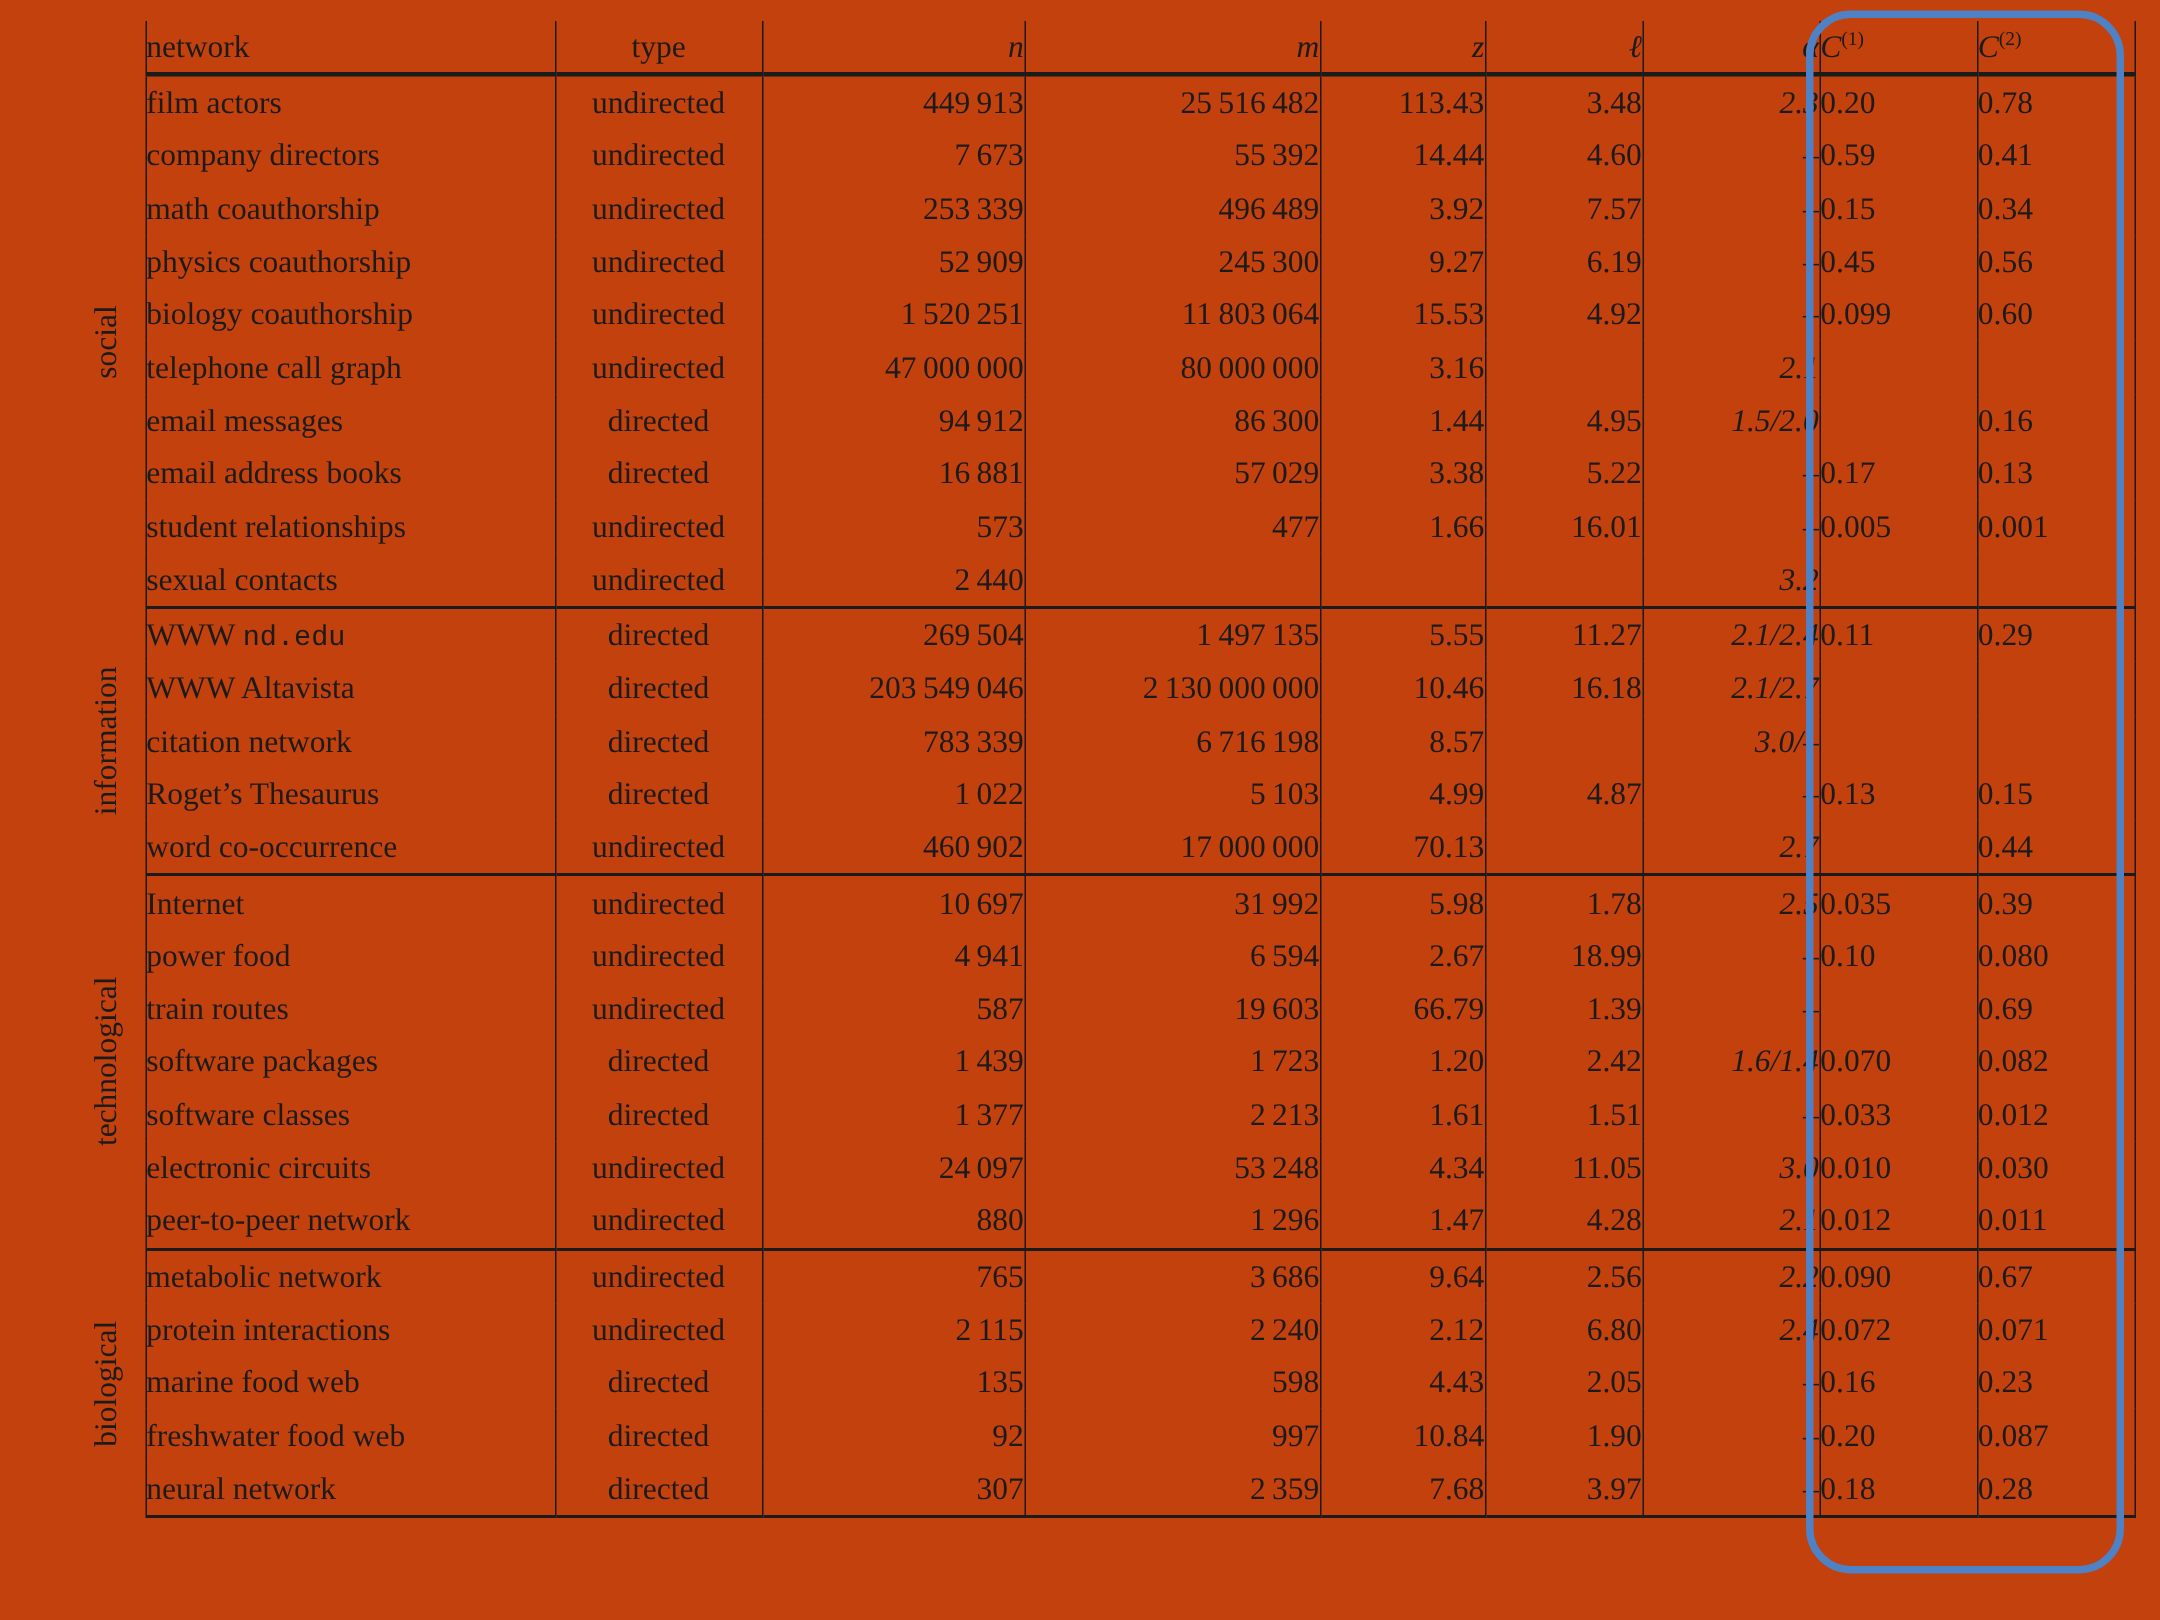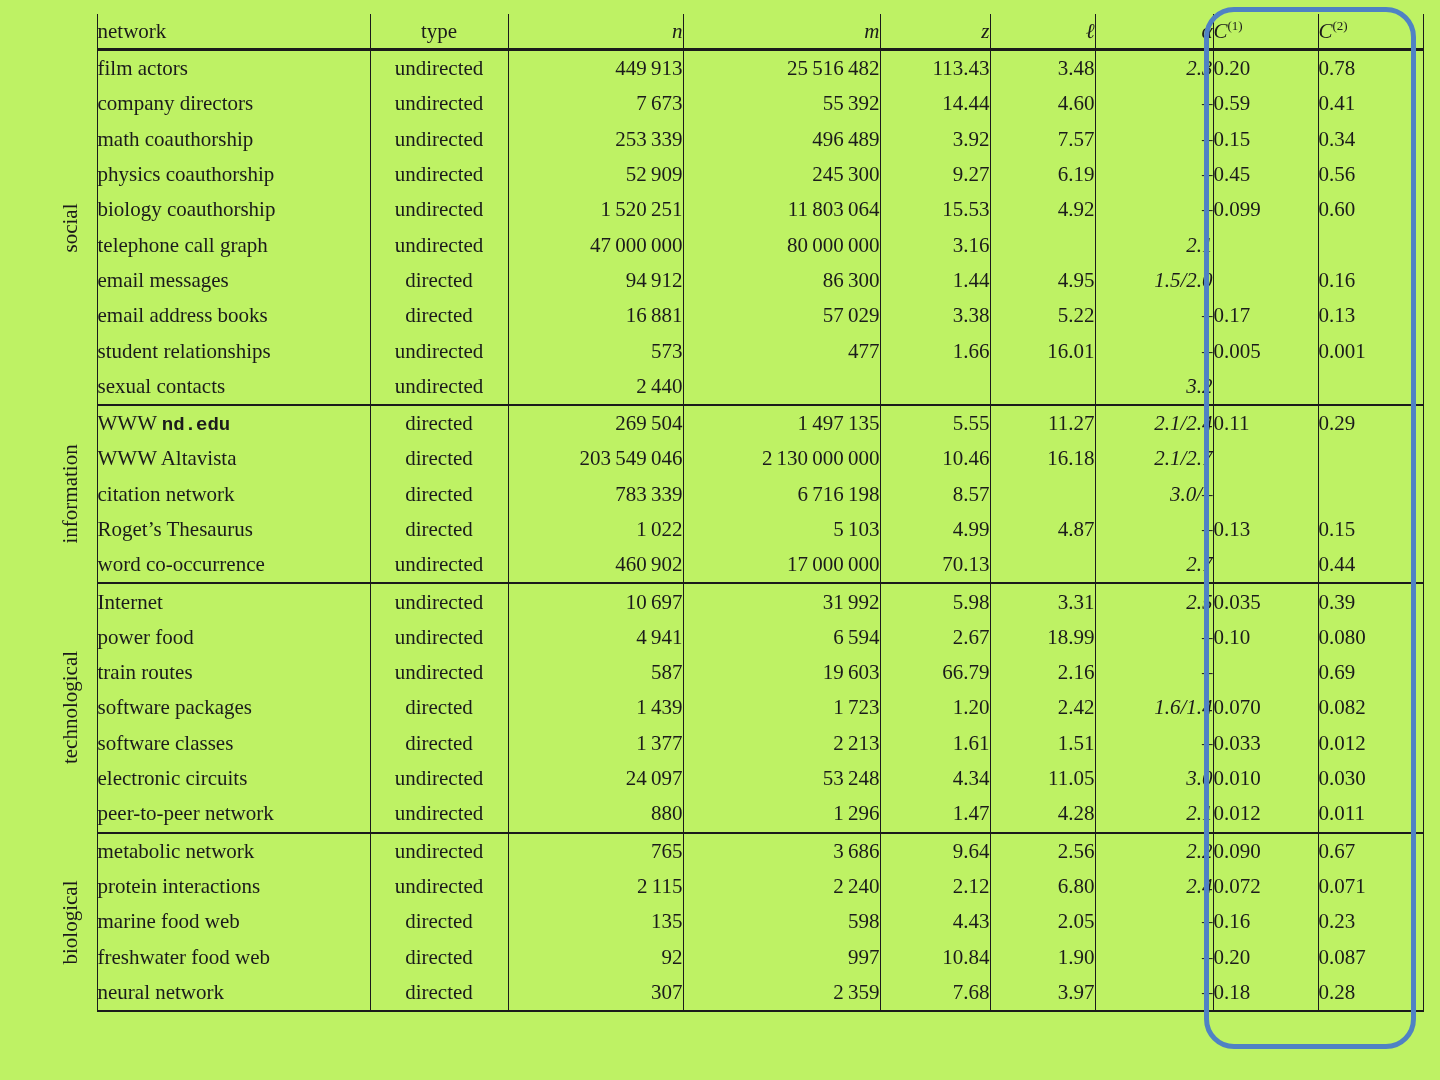--- a/index.html
+++ b/index.html
@@ -1,19 +1,19 @@
 <!DOCTYPE html>
 <html><head>
 <meta charset="utf-8">
 <style>
   html,body { margin:0; padding:0; background:#ffffff; }
   #canvas {
     position: relative;
     width: 1440px; height: 1080px;
-    background: #bef264;
+    background: #c2410c;
     overflow: hidden;
     font-family: "Liberation Serif", "DejaVu Serif", serif;
     color: #1b1b1b;
   }
   table.paper-table {
     position: absolute;
     left: 45px; top: 14px;
     border-collapse: collapse;
     table-layout: fixed;
     width: 1378px;
@@ -43,21 +43,21 @@
   .col-type    { text-align: center;  padding-left: 27px; }
   .col-n     { text-align: right; padding-right: 12px; }
   .col-m     { text-align: right; padding-right: 12px; }
   .col-z     { text-align: right; padding-right: 13px; }
   .col-l     { text-align: right; padding-right: 15px; }
   .col-alpha { text-align: right; padding-right: 16px; font-style: italic; }
   .col-c1, .col-c2 { text-align: left; }
 
   .math { font-style: italic; }
   .sup  { font-style: normal; font-size: 13px; vertical-align: super; letter-spacing: 0; }
-  .mono { font-family: "Liberation Mono", "DejaVu Sans Mono", monospace; font-size: 19px; font-weight: bold; }
+  .mono { font-family: "Liberation Mono", "DejaVu Sans Mono", monospace; font-size: 19px; }
 
   .group-cell { position: relative; border: 0; }
   .rot {
     position: absolute; top: 0; left: 0; right: 0; bottom: 0;
     display: flex; align-items: center; justify-content: center;
     writing-mode: vertical-rl;
     transform: rotate(180deg);
     font-size: 21px;
   }
 
@@ -277,21 +277,21 @@
         </tr>
         <tr>
           <td class="group-cell group-sep" rowspan="7">
             <div class="rot">technological</div>
           </td>
           <td class="col-network group-sep">Internet</td>
           <td class="col-type group-sep">undirected</td>
           <td class="col-n group-sep">10 697</td>
           <td class="col-m group-sep">31 992</td>
           <td class="col-z group-sep">5.98</td>
-          <td class="col-l group-sep">3.31</td>
+          <td class="col-l group-sep">1.78</td>
           <td class="col-alpha group-sep">2.5</td>
           <td class="col-c1 group-sep">0.035</td>
           <td class="col-c2 group-sep">0.39</td>
         </tr>
         <tr>
           <td class="col-network">power food</td>
           <td class="col-type">undirected</td>
           <td class="col-n">4 941</td>
           <td class="col-m">6 594</td>
           <td class="col-z">2.67</td>
@@ -299,21 +299,21 @@
           <td class="col-alpha">–</td>
           <td class="col-c1">0.10</td>
           <td class="col-c2">0.080</td>
         </tr>
         <tr>
           <td class="col-network">train routes</td>
           <td class="col-type">undirected</td>
           <td class="col-n">587</td>
           <td class="col-m">19 603</td>
           <td class="col-z">66.79</td>
-          <td class="col-l">2.16</td>
+          <td class="col-l">1.39</td>
           <td class="col-alpha">–</td>
           <td class="col-c1"></td>
           <td class="col-c2">0.69</td>
         </tr>
         <tr>
           <td class="col-network">software packages</td>
           <td class="col-type">directed</td>
           <td class="col-n">1 439</td>
           <td class="col-m">1 723</td>
           <td class="col-z">1.20</td>

